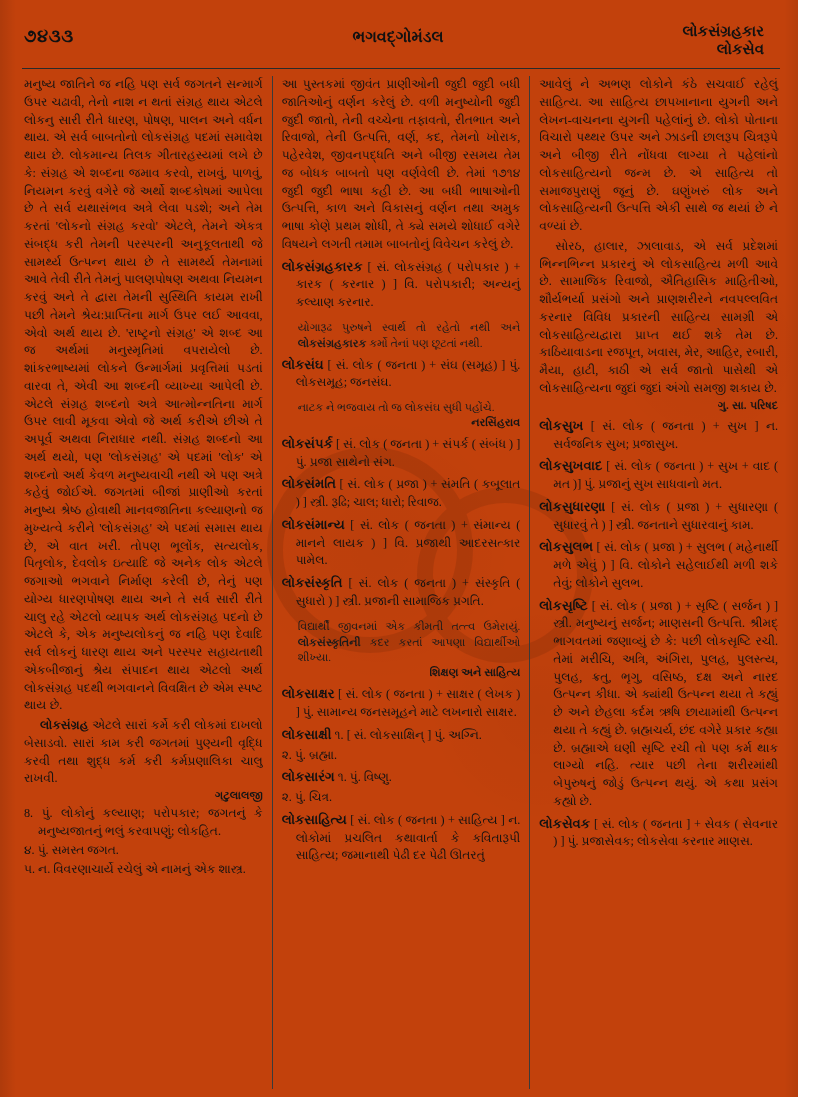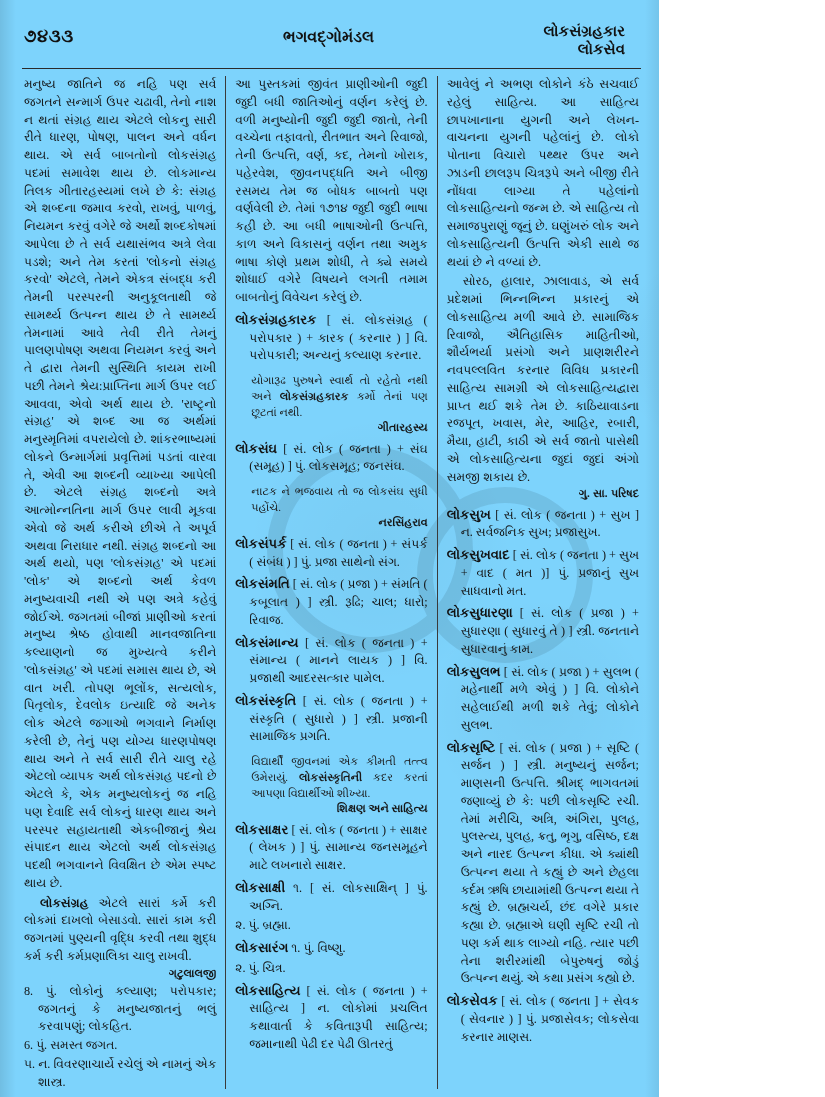--- a/index.html
+++ b/index.html
@@ -6,23 +6,23 @@
   html, body {
     margin: 0;
     padding: 0;
     background: #ffffff;
   }
   body {
     font-family: "Liberation Serif", "DejaVu Serif", serif;
   }
   #page {
     position: relative;
-    width: 659px;
+    width: 798px;
     height: 1097px;
-    background: #7dd3fc;
+    background: #c2410c;
     overflow: hidden;
     box-sizing: border-box;
   }
   
   .scan-blotch {
     position: absolute;
     border-radius: 50%;
     background: radial-gradient(circle, rgba(0,0,0,0.035) 0%, rgba(0,0,0,0.012) 55%, rgba(0,0,0,0) 72%);
     pointer-events: none;
   }
@@ -206,29 +206,29 @@
     </div>
   </div>
 
   <div id="head-rule"></div>
 
   <div id="columns">
     <div class="col c1" id="col1">
         <p class="para">મનુષ્ય જાતિને જ નહિ પણ સર્વ જગતને સન્માર્ગ ઉપર ચઢાવી, તેનો નાશ ન થતાં સંગ્રહ થાય એટલે લોકનુ સારી રીતે ધારણ, પોષણ, પાલન અને વર્ધન થાય. એ સર્વ બાબતોનો લોકસંગ્રહ પદમાં સમાવેશ થાય છે. લોકમાન્ય તિલક ગીતારહસ્યમાં લખે છે કે: સંગ્રહ એ શબ્દના જમાવ કરવો, રાખવું, પાળવું, નિયમન કરવું વગેરે જે અર્થો શબ્દકોષમાં આપેલા છે તે સર્વ યથાસંભવ અત્રે લેવા પડશે; અને તેમ કરતાં 'લોકનો સંગ્રહ કરવો' એટલે, તેમને એકત્ર સંબદ્ધ કરી તેમની પરસ્પરની અનુકૂલતાથી જે સામર્થ્ય ઉત્પન્ન થાય છે તે સામર્થ્ય તેમનામાં આવે તેવી રીતે તેમનું પાલણપોષણ અથવા નિયમન કરવું અને તે દ્વારા તેમની સુસ્થિતિ કાયમ રાખી પછી તેમને શ્રેય:પ્રાપ્તિના માર્ગ ઉપર લઈ આવવા, એવો અર્થ થાય છે. 'રાષ્ટ્રનો સંગ્રહ' એ શબ્દ આ જ અર્થમાં મનુસ્મૃતિમાં વપરાયેલો છે. શાંકરભાષ્યમાં લોકને ઉન્માર્ગમાં પ્રવૃત્તિમાં પડતાં વારવા તે, એવી આ શબ્દની વ્યાખ્યા આપેલી છે. એટલે સંગ્રહ શબ્દનો અત્રે આત્મોન્નતિના માર્ગ ઉપર લાવી મૂકવા એવો જે અર્થ કરીએ છીએ તે અપૂર્વ અથવા નિરાધાર નથી. સંગ્રહ શબ્દનો આ અર્થ થયો, પણ 'લોકસંગ્રહ' એ પદમાં 'લોક' એ શબ્દનો અર્થ કેવળ મનુષ્યવાચી નથી એ પણ અત્રે કહેવું જોઈએ. જગતમાં બીજાં પ્રાણીઓ કરતાં મનુષ્ય શ્રેષ્ઠ હોવાથી માનવજાતિના કલ્યાણનો જ મુખ્યત્વે કરીને 'લોકસંગ્રહ' એ પદમાં સમાસ થાય છે, એ વાત ખરી. તોપણ ભૂલોંક, સત્યલોક, પિતૃલોક, દેવલોક ઇત્યાદિ જે અનેક લોક એટલે જગાઓ ભગવાને નિર્માણ કરેલી છે, તેનું પણ યોગ્ય ધારણપોષણ થાય અને તે સર્વ સારી રીતે ચાલુ રહે એટલો વ્યાપક અર્થ લોકસંગ્રહ પદનો છે એટલે કે, એક મનુષ્યલોકનું જ નહિ પણ દેવાદિ સર્વ લોકનું ધારણ થાય અને પરસ્પર સહાયતાથી એકબીજાનું શ્રેય સંપાદન થાય એટલો અર્થ લોકસંગ્રહ પદથી ભગવાનને વિવક્ષિત છે એમ સ્પષ્ટ થાય છે.</p>
         <p class="para indent"><span class="hw bold">લોકસંગ્રહ</span> એટલે સારાં કર્મે કરી લોકમાં દાખલો બેસાડવો. સારાં કામ કરી જગતમાં પુણ્યની વૃદ્ધિ કરવી તથા શુદ્ધ કર્મ કરી કર્મપ્રણાલિકા ચાલુ રાખવી.<span class="cite">ગટુલાલજી</span></p>
         <p class="numpara">8. પું. લોકોનું કલ્યાણ; પરોપકાર; જગતનું કે મનુષ્યજાતનું ભલું કરવાપણું; લોકહિત.</p>
-        <p class="numpara">6. પું. સમસ્ત જગત.</p>
+        <p class="numpara">૪. પું. સમસ્ત જગત.</p>
         <p class="numpara">૫. ન. વિવરણાચાર્યે રચેલું એ નામનું એક શાસ્ત્ર.</p>
       </div>
     <div class="rule-v"></div>
     <div class="col c2" id="col2">
         <p class="para">આ પુસ્તકમાં જીવંત પ્રાણીઓની જુદી જુદી બધી જાતિઓનું વર્ણન કરેલું છે. વળી મનુષ્યોની જુદી જુદી જાતો, તેની વચ્ચેના તફાવતો, રીતભાત અને રિવાજો, તેની ઉત્પત્તિ, વર્ણ, કદ, તેમનો ખોરાક, પહેરવેશ, જીવનપદ્ધતિ અને બીજી રસમય તેમ જ બોધક બાબતો પણ વર્ણવેલી છે. તેમાં ૧૭૧૪ જુદી જુદી ભાષા કહી છે. આ બધી ભાષાઓની ઉત્પત્તિ, કાળ અને વિકાસનું વર્ણન તથા અમુક ભાષા કોણે પ્રથમ શોધી, તે ક્યે સમયે શોધાઈ વગેરે વિષયને લગતી તમામ બાબતોનું વિવેચન કરેલું છે.</p>
         <div class="entry-wrap">
           <p class="entry"><span class="hw">લોકસંગ્રહકારક</span> [ સં. લોકસંગ્રહ ( પરોપકાર ) + કારક ( કરનાર ) ] વિ. પરોપકારી; અન્યનું કલ્યાણ કરનાર.</p>
-          <div class="quote quote-with-cite">યોગારૂઢ પુરુષને સ્વાર્થ તો રહેતો નથી અને <span class="bold">લોકસંગ્રહકારક</span> કર્મો તેનાં પણ છૂટતાં નથી.<span class="cite">ગીતારહસ્ય</span></div>
+          <div class="quote quote-with-cite">યોગારૂઢ પુરુષને સ્વાર્થ તો રહેતો નથી અને <span class="bold">લોકસંગ્રહકારક</span> કર્મો તેનાં પણ છૂટતાં નથી.</div>
         </div>
         <div class="entry-wrap">
           <p class="entry"><span class="hw">લોકસંઘ</span> [ સં. લોક ( જનતા ) + સંઘ (સમૂહ) ] પું. લોકસમૂહ; જનસંઘ.</p>
           <div class="quote quote-with-cite">નાટક ને ભજવાય તો જ લોકસંઘ સુધી પહોંચે.<span class="cite">નરસિંહરાવ</span></div>
         </div>
         <div class="entry-wrap">
           <p class="entry"><span class="hw">લોકસંપર્ક</span> [ સં. લોક ( જનતા ) + સંપર્ક ( સંબંધ ) ] પું. પ્રજા સાથેનો સંગ.</p>
         </div>
         <div class="entry-wrap">
           <p class="entry"><span class="hw">લોકસંમતિ</span> [ સં. લોક ( પ્રજા ) + સંમતિ ( કબૂલાત ) ] સ્ત્રી. રૂઢિ; ચાલ; ધારો; રિવાજ.</p>

